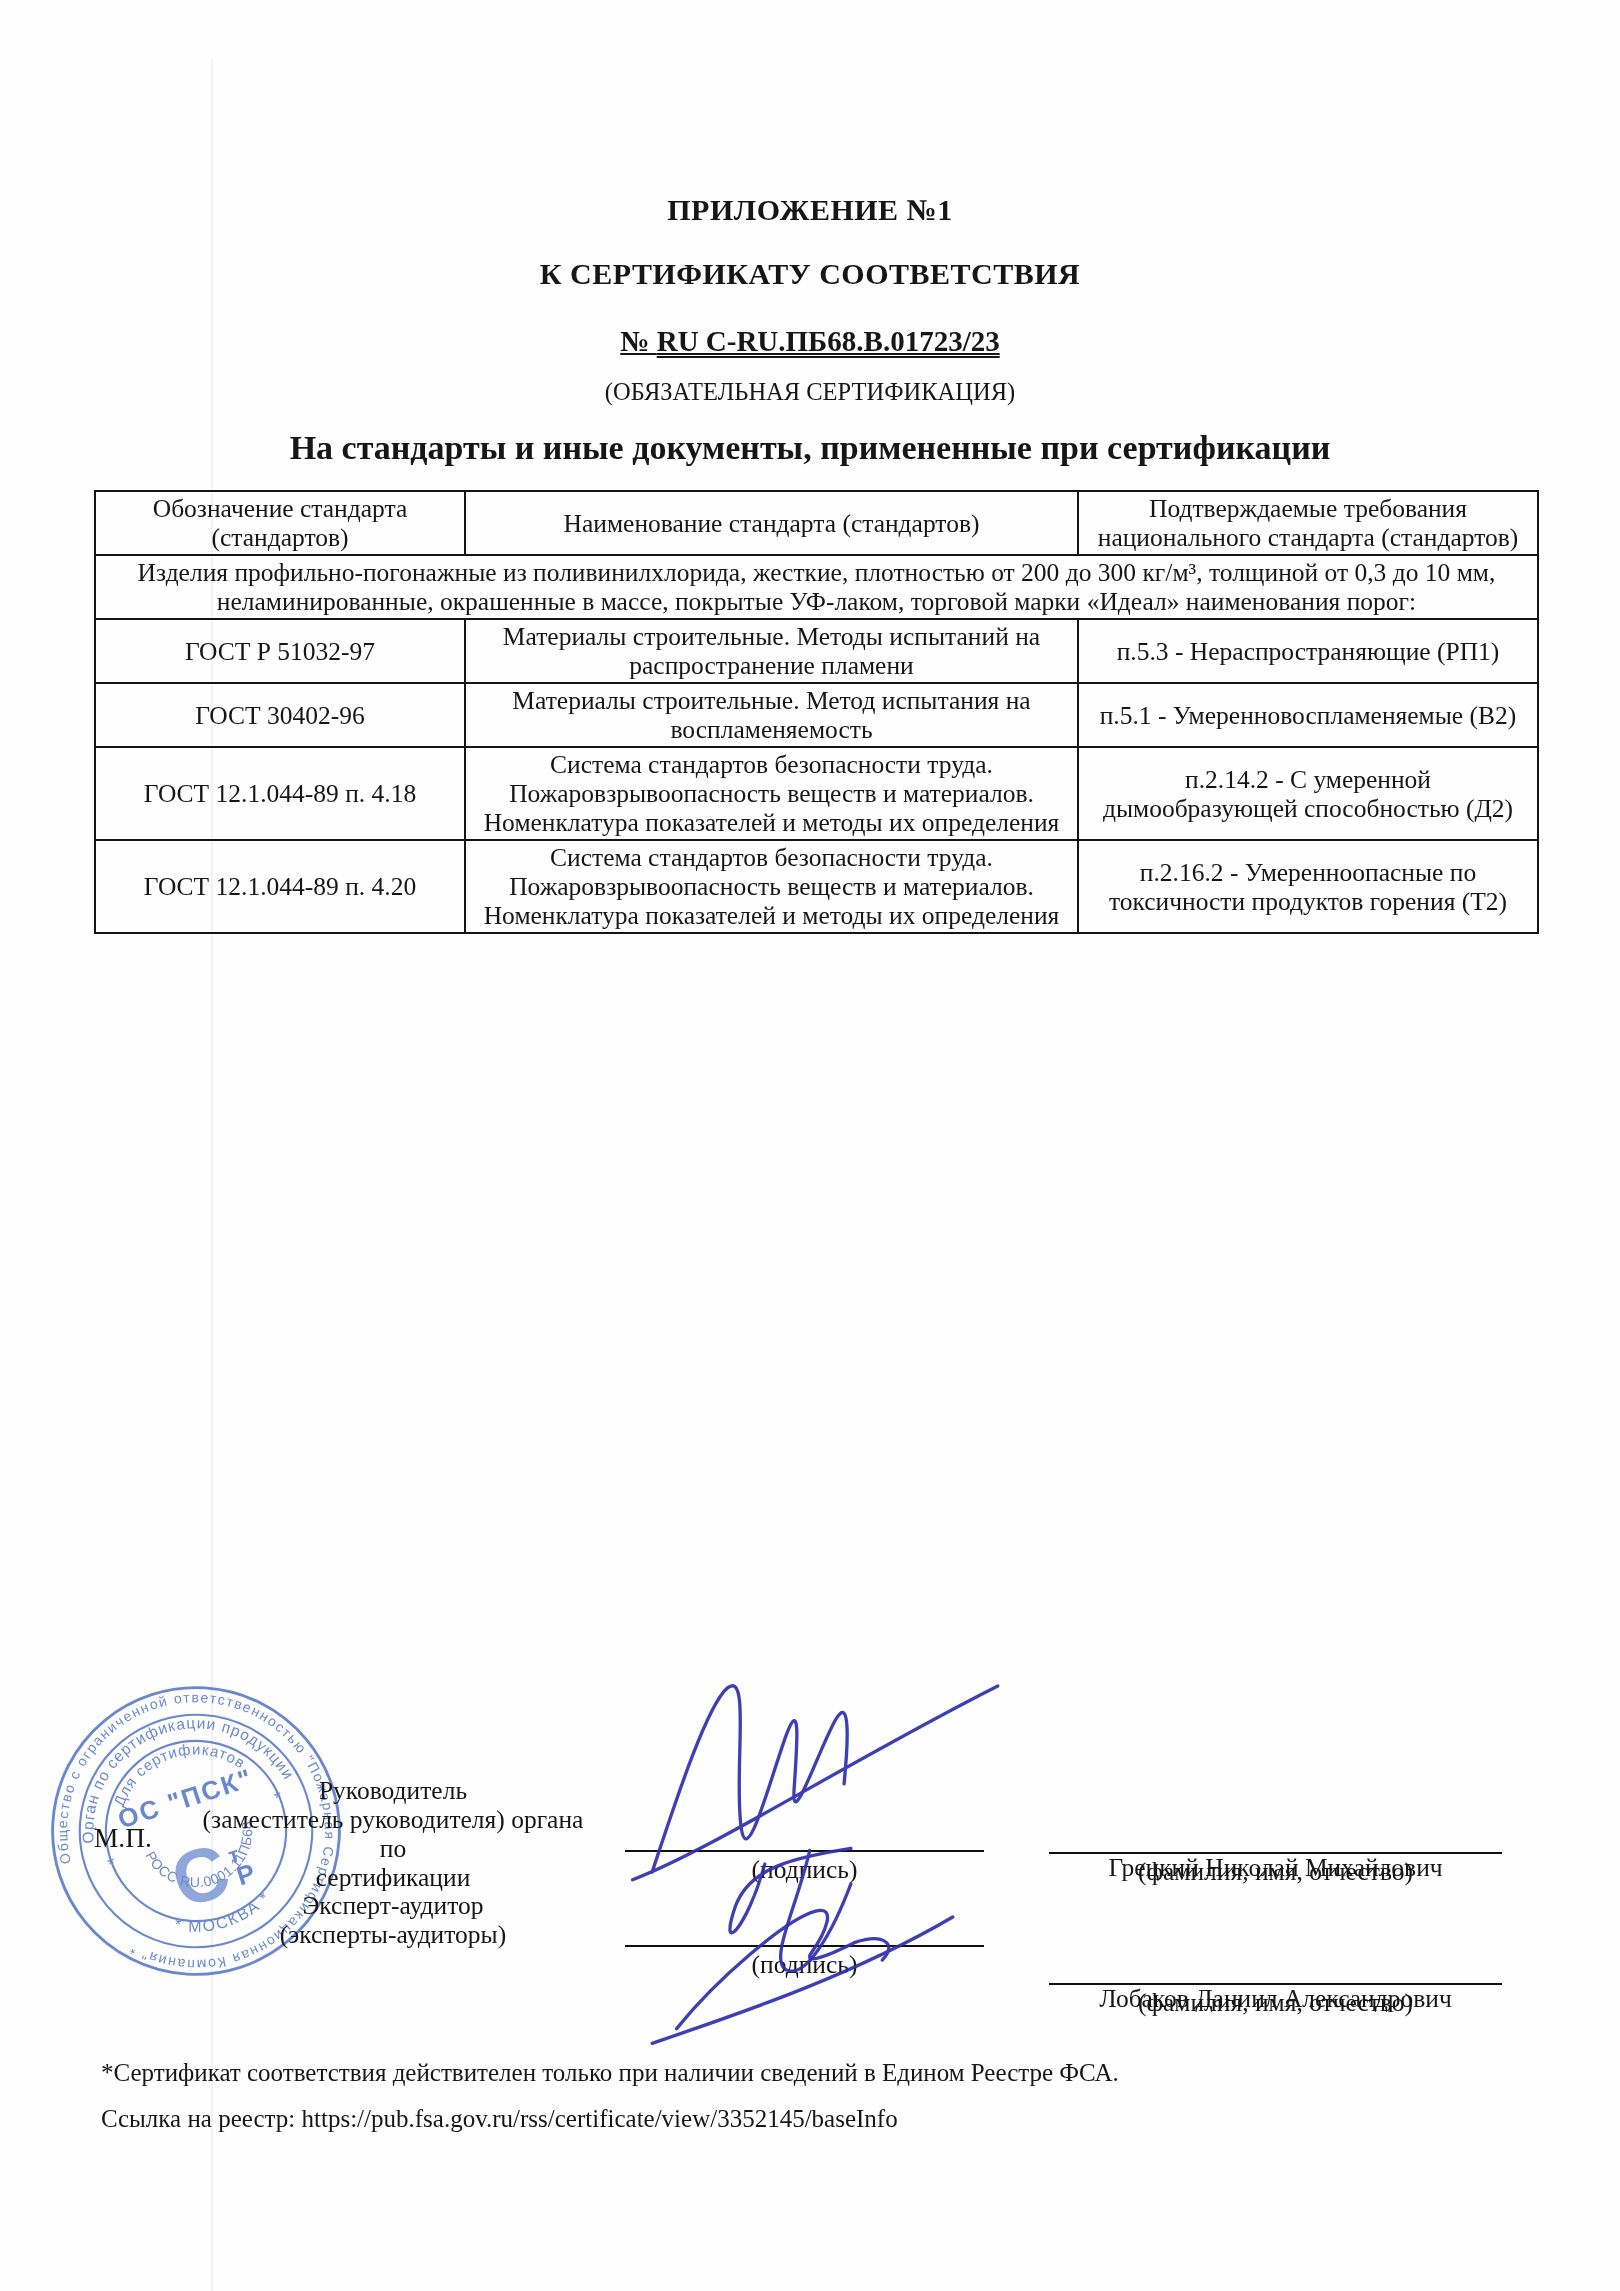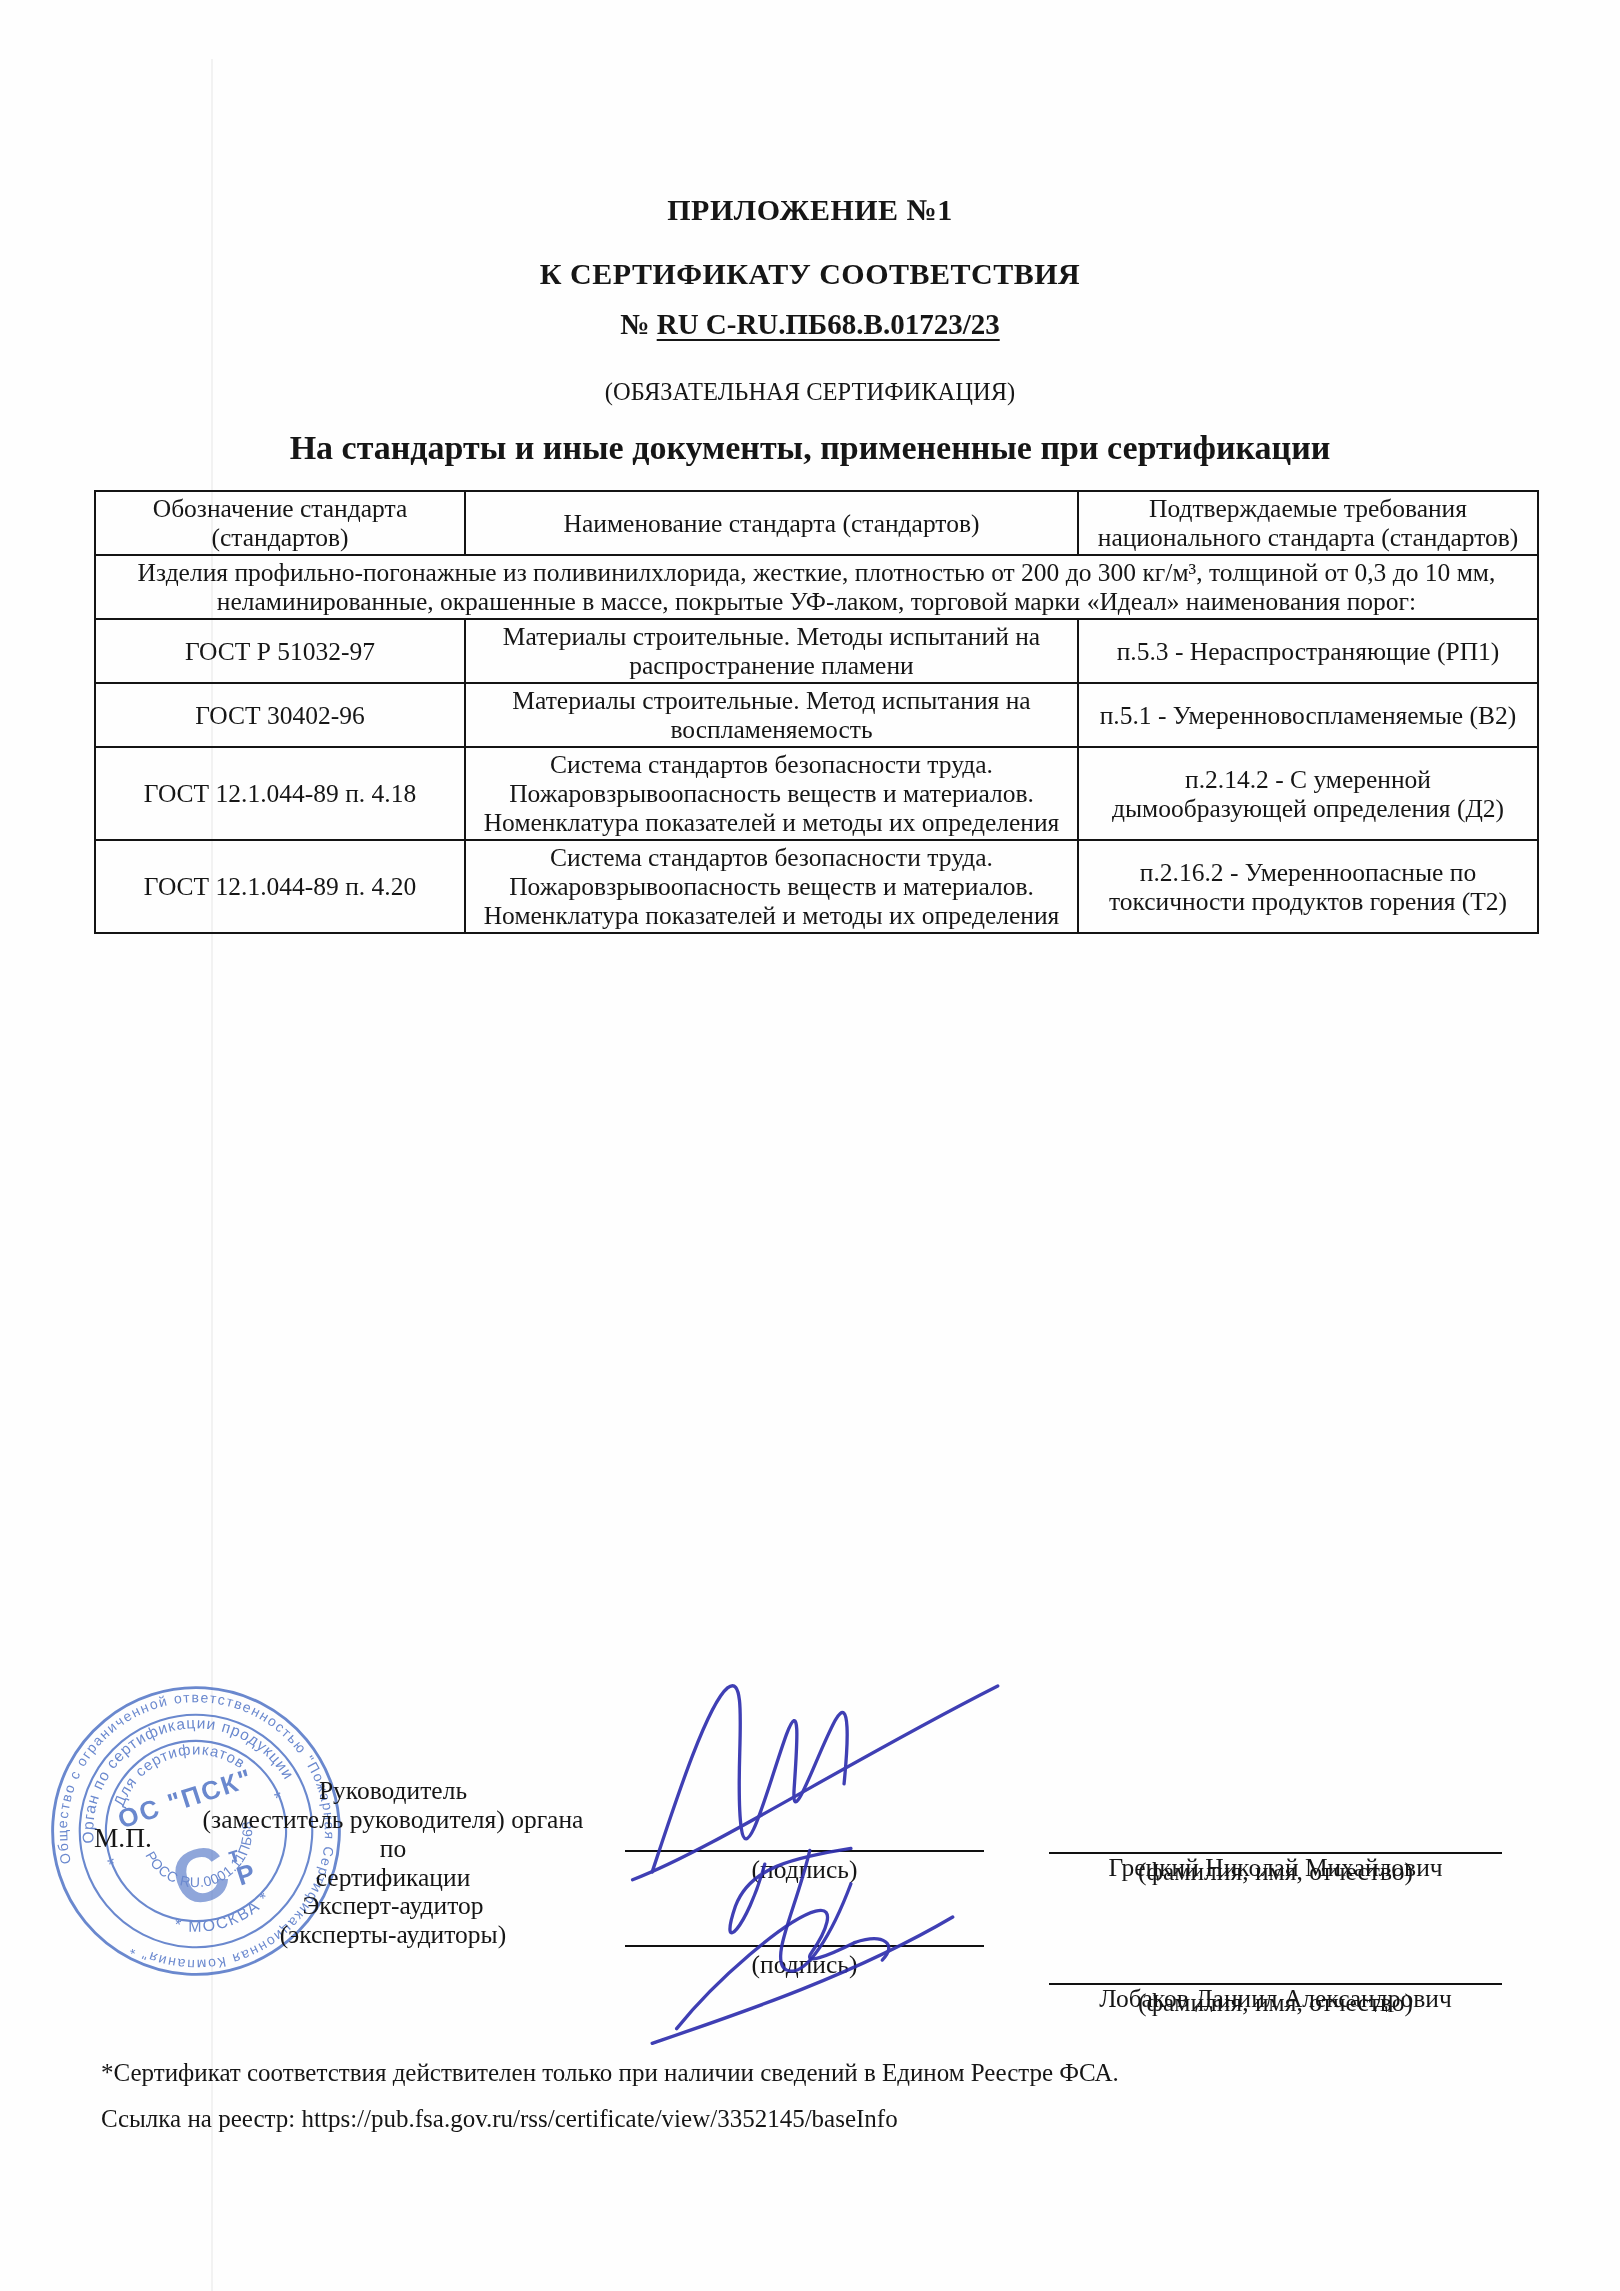--- a/index.html
+++ b/index.html
@@ -20,21 +20,21 @@
     background: rgba(90,90,90,0.07);
   }
   .cline {
     position: absolute;
     left: 0; width: 100%;
     text-align: center;
     white-space: nowrap;
   }
   .doc-title    { top: 193px; font-size: 30px; font-weight: bold; letter-spacing: 0.5px; }
   .doc-subtitle { top: 257px; font-size: 30px; font-weight: bold; letter-spacing: 0.5px; }
-  .doc-number   { top: 308px; font-size: 29px; font-weight: bold; }
+  .doc-number   { top: 325px; font-size: 29px; font-weight: bold; text-decoration: underline; }
   .doc-number .num-underline { text-decoration: underline; text-underline-offset: 4.9px; text-decoration-thickness: 2px; }
   .doc-certtype { top: 378px; font-size: 24.5px; }
   .doc-section  { top: 429px; font-size: 34px; font-weight: bold; font-family: Liberation Serif, serif; }
 
   table.standards {
     position: absolute;
     left: 94px; top: 490px;
     width: 1443px;
     border-collapse: collapse;
     table-layout: fixed;
@@ -135,21 +135,21 @@
         <td>п.5.3 - Нераспространяющие (РП1)</td>
       </tr>
       <tr class="row-short2">
         <td>ГОСТ 30402-96</td>
         <td>Материалы строительные. Метод испытания на воспламеняемость</td>
         <td>п.5.1 - Умеренновоспламеняемые (В2)</td>
       </tr>
       <tr class="row-tall">
         <td>ГОСТ 12.1.044-89 п. 4.18</td>
         <td>Система стандартов безопасности труда. Пожаровзрывоопасность веществ и материалов. Номенклатура показателей и методы их определения</td>
-        <td>п.2.14.2 - С умеренной дымообразующей определения (Д2)</td>
+        <td>п.2.14.2 - С умеренной дымообразующей способностью (Д2)</td>
       </tr>
       <tr class="row-tall">
         <td>ГОСТ 12.1.044-89 п. 4.20</td>
         <td>Система стандартов безопасности труда. Пожаровзрывоопасность веществ и материалов. Номенклатура показателей и методы их определения</td>
         <td>п.2.16.2 - Умеренноопасные по токсичности продуктов горения (Т2)</td>
       </tr>
     </tbody>
   </table>
 
   <svg class="stamp-svg" width="310" height="310" viewBox="0 0 320 320">

